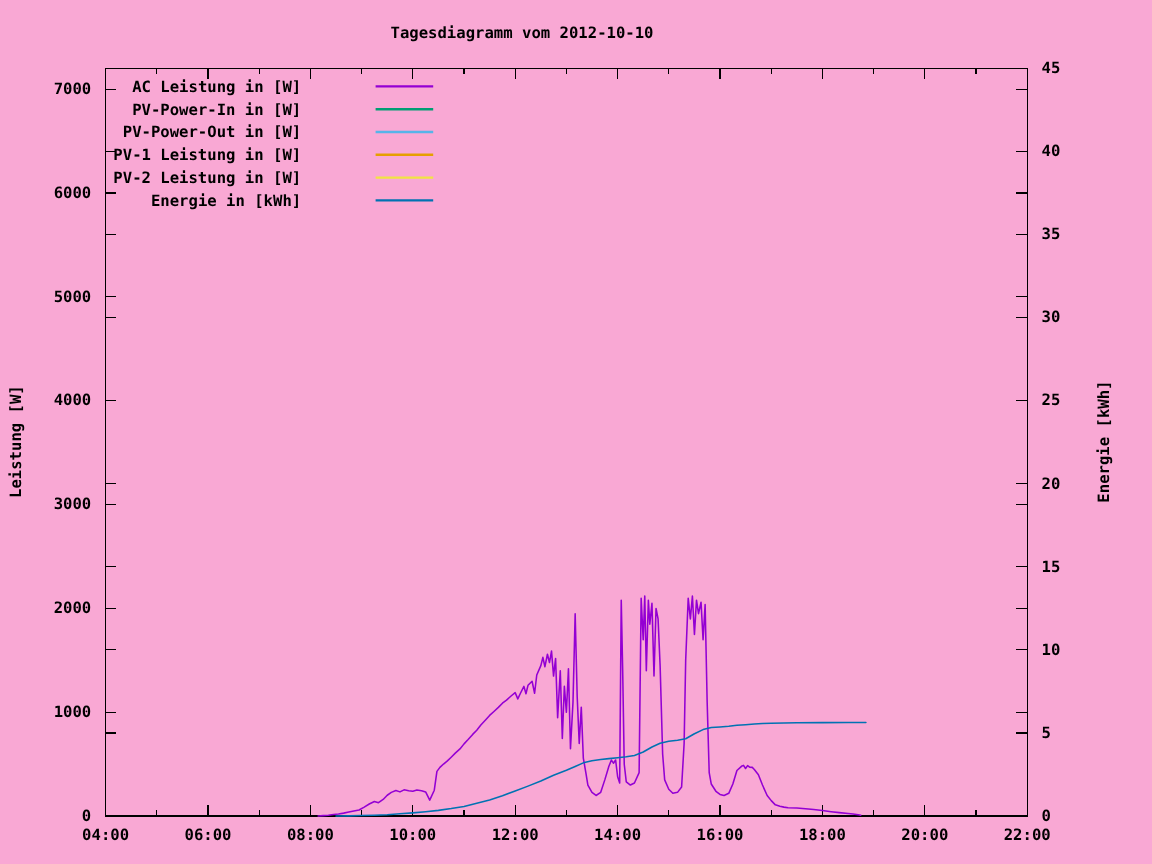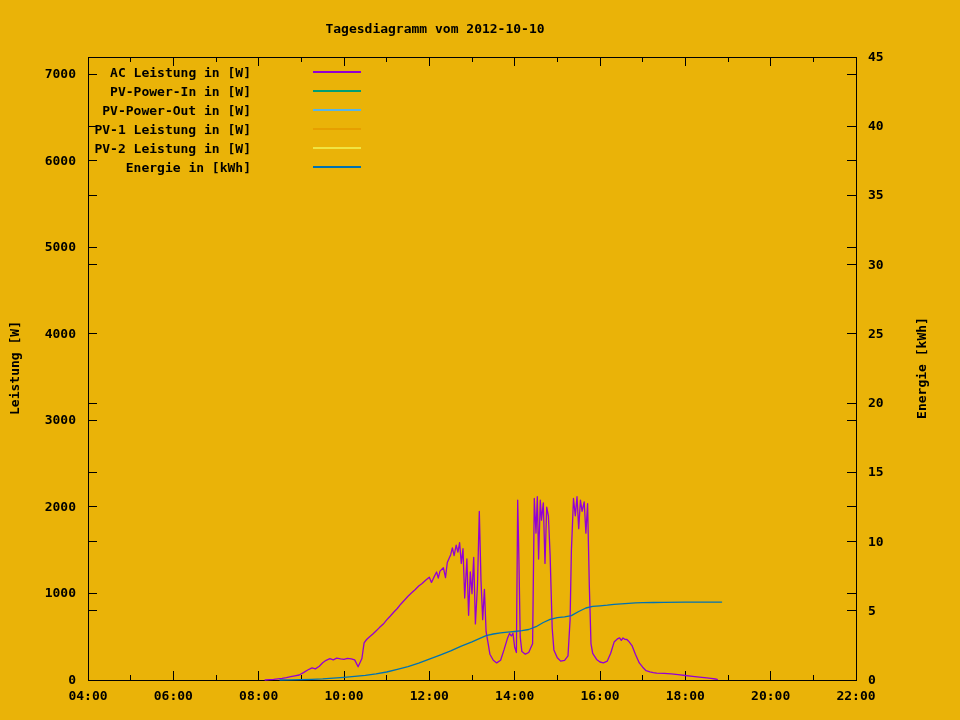--- a/index.html
+++ b/index.html
@@ -1,17 +1,17 @@
 <!DOCTYPE html>
 <html><head>
 <meta charset="utf-8">
 <style>
   html,body{margin:0;padding:0;background:#fff;}
   #canvas{
-    position:relative;width:960px;height:720px;background:#eab308;overflow:hidden;
+    position:relative;width:960px;height:720px;background:#f9a8d4;overflow:hidden;
     font-family:"DejaVu Sans Mono","Liberation Mono",monospace;
     font-weight:bold;font-size:13px;color:#000;
   }
   #chart-title{
     position:absolute;left:0;top:21px;width:870px;text-align:center;
     letter-spacing:0px;white-space:nowrap;
   }
   .vlabel{position:absolute;white-space:nowrap;}
   #ylabel-left{left:14px;top:368px;transform:translate(-50%,-50%) rotate(-90deg);}
   #ylabel-right{left:921px;top:368px;transform:translate(-50%,-50%) rotate(-90deg);}

